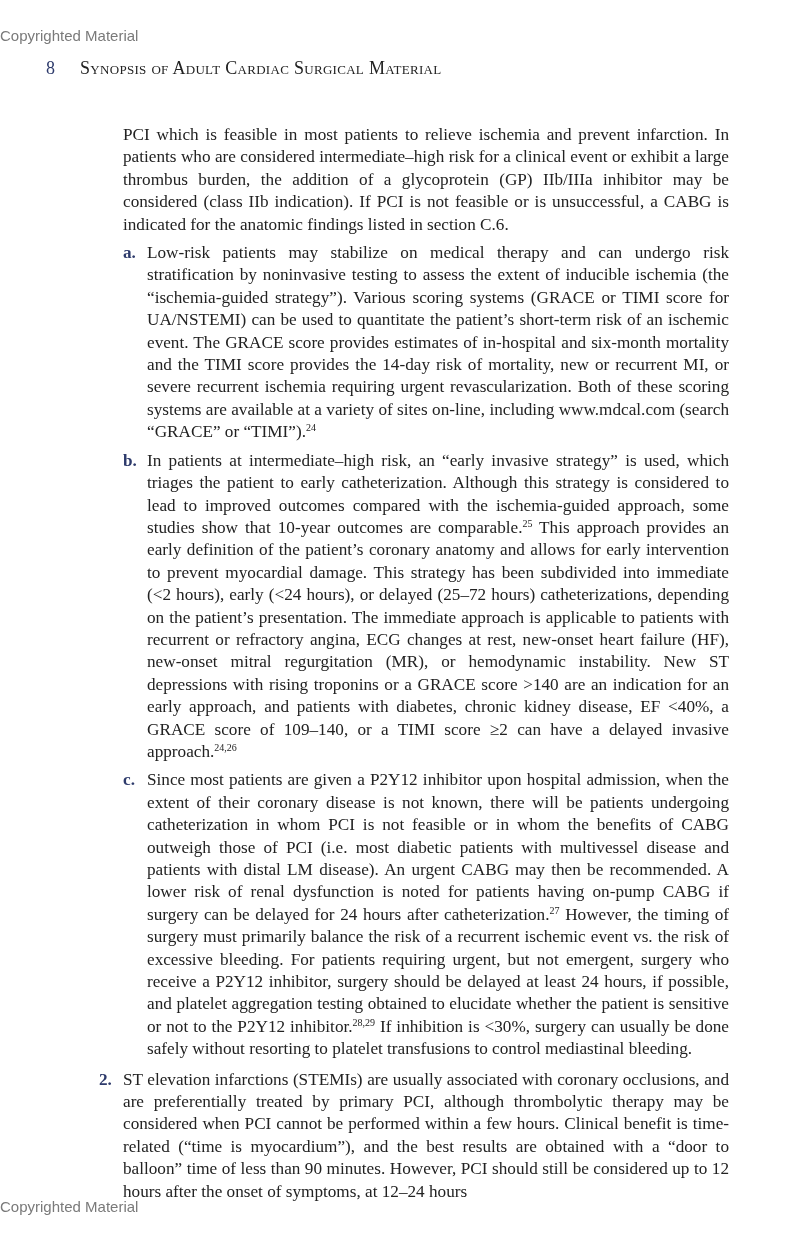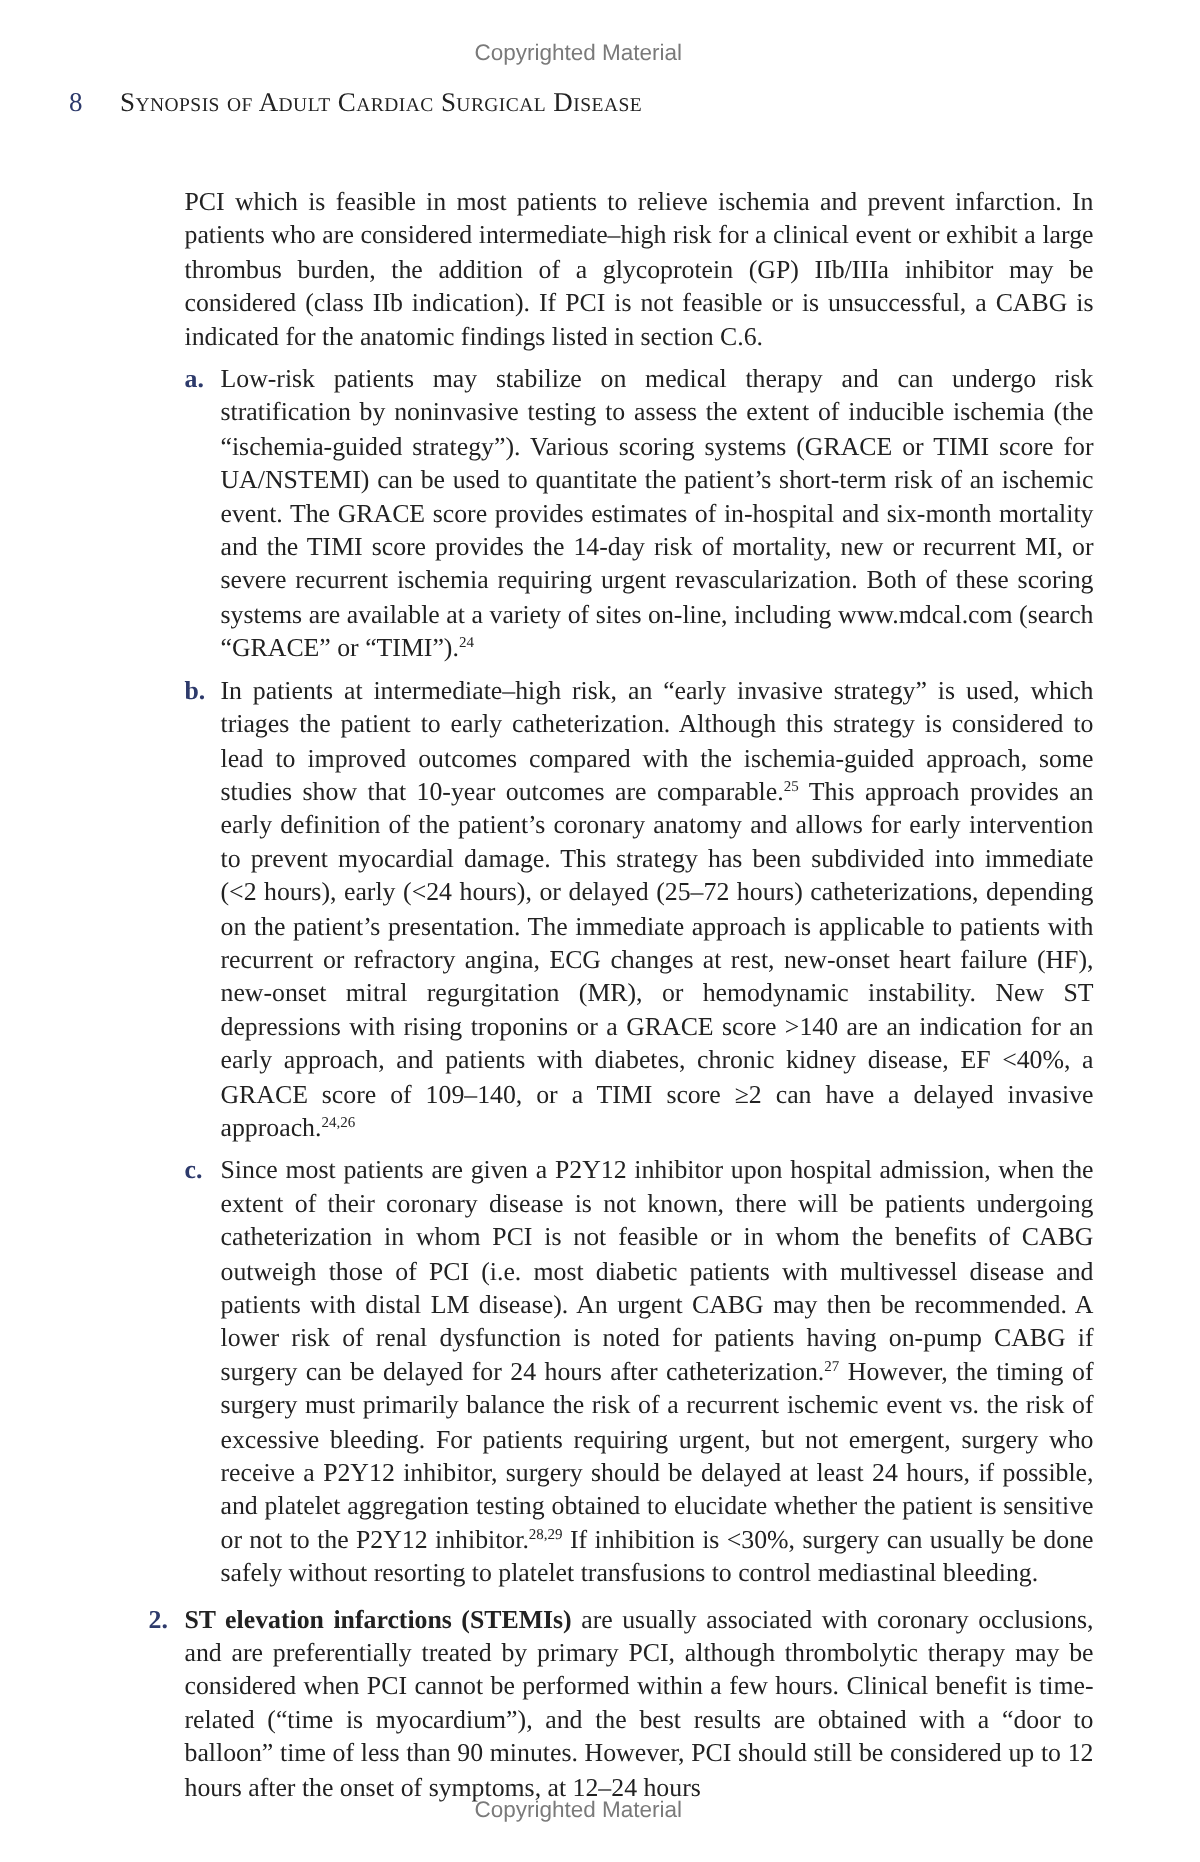--- a/index.html
+++ b/index.html
@@ -1,41 +1,41 @@
 <!DOCTYPE html>
 <html><head>
 <meta charset="utf-8">
 <style>
   html, body { margin: 0; padding: 0; background: #ffffff; }
   body { width: 800px; height: 1241px; position: relative; overflow: hidden;
          font-family: "Liberation Serif", "DejaVu Serif", serif; color: #222222; }
-  .watermark { position: absolute; left: 0; width: 771px; text-align: center;
+  .watermark { position: absolute; left: 0; width: 771px; 
                font-family: "Liberation Sans", "DejaVu Sans", sans-serif; font-size: 15px; color: #7a7a7a; }
   .wm-top { top: 27px; }
   .wm-bottom { top: 1198px; }
   .running-head { position: absolute; top: 58px; left: 46px; font-size: 18px; color: #222; }
   .page-num { color: #2d3a6b; display: inline-block; width: 34px; }
   .head-title { font-variant: small-caps; letter-spacing: 0.3px; }
   .body { position: absolute; top: 124px; left: 123px; width: 606px;
           font-size: 17.2px; line-height: 22.4px; text-align: justify; }
   .body p { margin: 0; }
   .list-item { position: relative; padding-left: 24px; margin-top: 6px; }
   .list-item .marker { position: absolute; left: 0; top: 0; color: #2d3a6b; font-weight: bold; }
   .num-item { position: relative; margin-left: -24px; padding-left: 24px; margin-top: 8px; }
   .num-item .marker { position: absolute; left: 0; top: 0; color: #2d3a6b; font-weight: bold; }
   sup { font-size: 10px; line-height: 0; vertical-align: 6px; margin-top: 29px; }
-  b { font-weight: bold; }
+  b { font-weight: normal; }
 </style>
 </head>
 <body>
 
 <div class="watermark wm-top">Copyrighted Material</div>
 
 <div class="running-head">
-  <span class="page-num">8</span><span class="head-title">Synopsis of Adult Cardiac Surgical Disease</span>
+  <span class="page-num">8</span><span class="head-title">Synopsis of Adult Cardiac Surgical Material</span>
 </div>
 
 <div class="body">
   <p>PCI which is feasible in most patients to relieve ischemia and prevent infarction. In patients who are considered intermediate–high risk for a clinical event or exhibit a large thrombus burden, the addition of a glycoprotein (GP) IIb/IIIa inhibitor may be considered (class IIb indication). If PCI is not feasible or is unsuccessful, a CABG is indicated for the anatomic findings listed in section C.6.</p>
 
   <div class="list-item">
     <span class="marker">a.</span>
     <span>Low-risk patients may stabilize on medical therapy and can undergo risk stratification by noninvasive testing to assess the extent of inducible ischemia (the “ischemia-guided strategy”). Various scoring systems (GRACE or TIMI score for UA/NSTEMI) can be used to quantitate the patient’s short-term risk of an ischemic event. The GRACE score provides estimates of in-hospital and six-month mortality and the TIMI score provides the 14-day risk of mortality, new or recurrent MI, or severe recurrent ischemia requiring urgent revascularization. Both of these scoring systems are available at a variety of sites on-line, including www.mdcal.com (search “GRACE” or “TIMI”).</span><sup>24</sup>
   </div>
 

